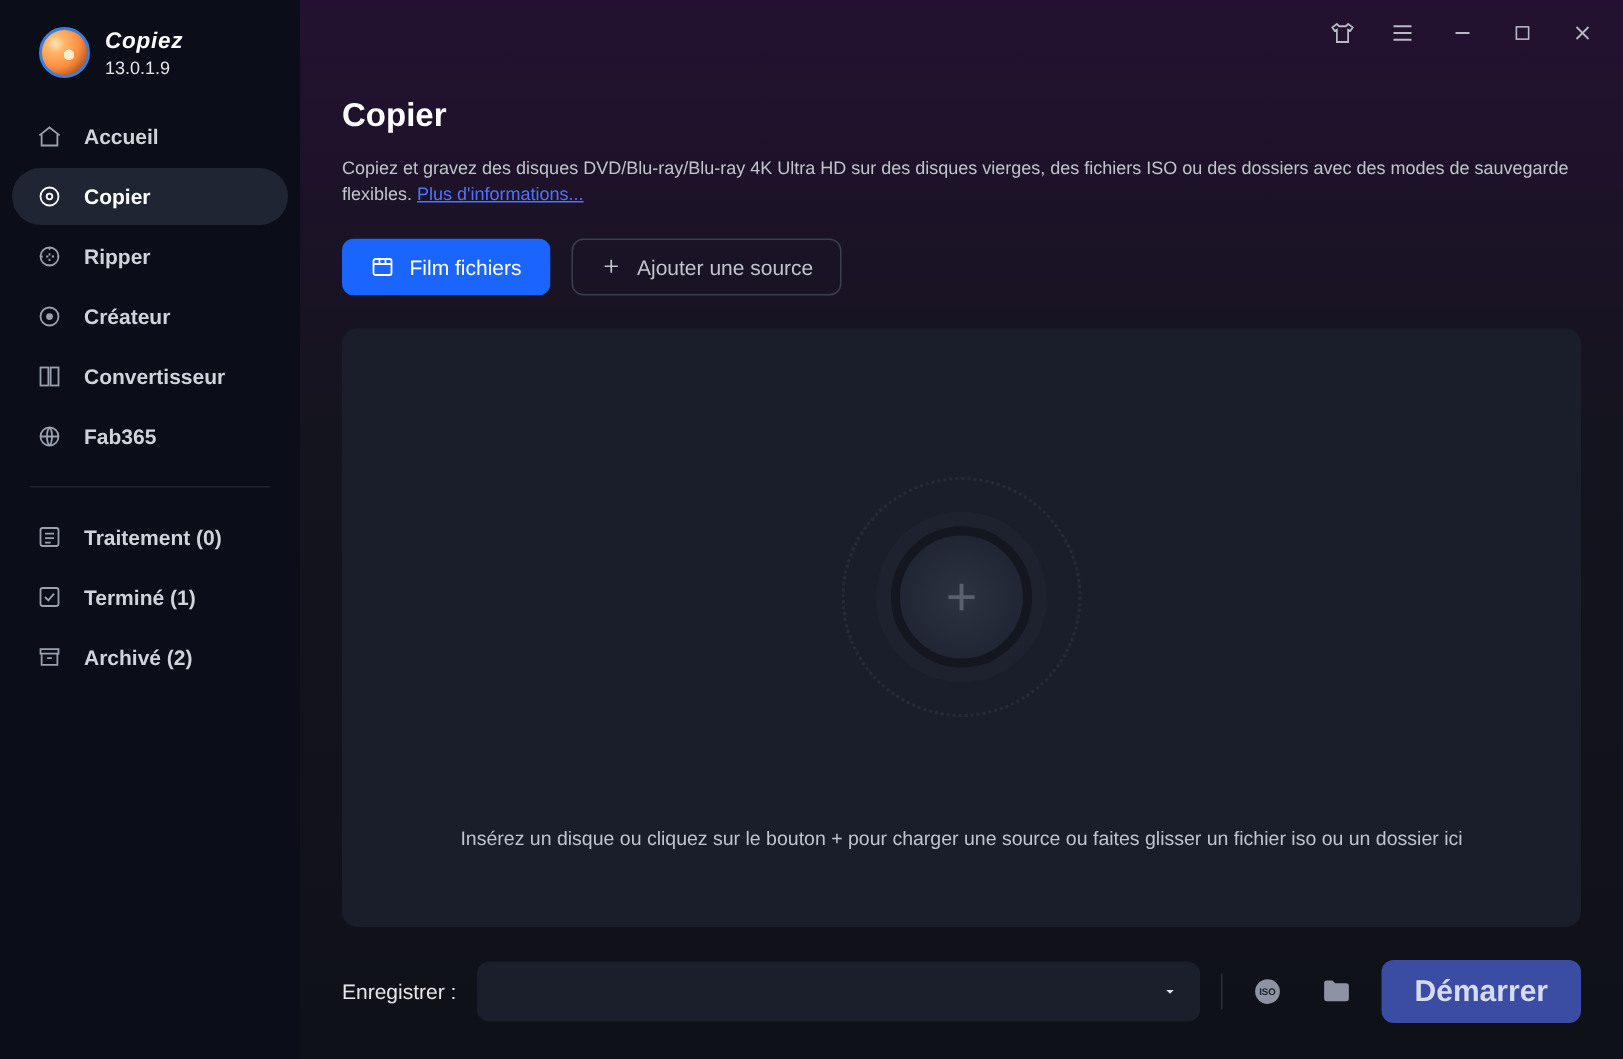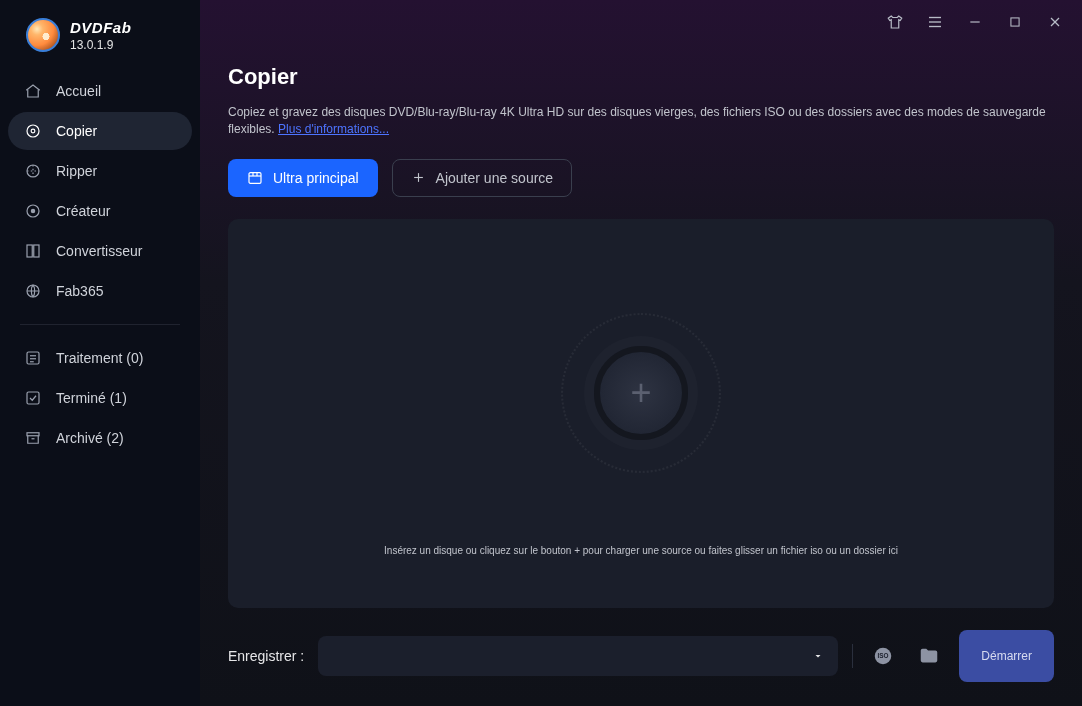--- a/index.html
+++ b/index.html
@@ -37,21 +37,21 @@
   }
   .brand-logo::after{
     content:"";
     position:absolute; inset:0;
     background: radial-gradient(circle at 60% 55%, rgba(255,244,220,.9) 0 14%, transparent 15%);
   }
   .brand-text { display:flex; flex-direction:column; }
   .brand-name { font-weight: 800; font-style: italic; font-size: 15px; letter-spacing: .5px; color:#fff; }
   .brand-version { font-size: 12px; color: #e5e5e5; margin-top:2px; }
 
-  .nav { display:flex; flex-direction:column; gap:2px; }
+  .nav { display:flex; flex-direction:column; gap:2px;font-weight:bold; }
   .nav-item {
     display:flex; align-items:center; gap:14px;
     padding: 10px 16px;
     border-radius: 20px;
     color:#d0d3da;
     font-size: 14px;
     cursor: pointer;
   }
   .nav-item.active { background:#1f2533; color:#fff; }
   .nav-item .ico { width:18px; height:18px; display:flex; align-items:center; justify-content:center; color:#9aa0ae; }
@@ -137,21 +137,21 @@
     display:flex; align-items:center; justify-content:center;
     box-shadow: 0 0 0 10px rgba(255,255,255,0.02);
   }
   .drop-disc .plus {
     font-size: 36px; color:#5b6070; font-weight:300;
   }
   .drop-hint{
     position:absolute; bottom: 52px;
     width: 100%;
     text-align:center;
-    font-size: 10px;
+    font-size: 13px;
     color:#c1c4cc;
     padding: 0 30px;
   }
 
   .footer {
     display:flex;
     align-items:center;
     gap: 14px;
     padding: 22px 28px 24px 28px;
     text-align: center;
@@ -168,40 +168,41 @@
     padding: 0 14px;
     cursor:pointer;
   }
   .icon-btn {
     width: 32px; height: 32px;
     display:flex; align-items:center; justify-content:center;
     color:#b7bbc6;
     cursor:pointer;
   }
   .start-btn{
-    height: 52px;
+    height: 42px;
     padding: 0 22px;
     border-radius: 8px;
     background:#3b4da3;
     color:#d7dbf0;
-    font-size: 12px;
+    font-size: 20px;
     display:flex; align-items:center;
     cursor:pointer;
+    font-weight:bold;
   }
 
   svg { display:block; }
 </style>
 </head>
 <body>
 
 <aside class="sidebar">
   <div class="brand">
     <div class="brand-logo"></div>
     <div class="brand-text">
-      <span class="brand-name">DVDFab</span>
+      <span class="brand-name">Copiez</span>
       <span class="brand-version">13.0.1.9</span>
     </div>
   </div>
 
   <nav class="nav" id="nav-main">
       <div class="nav-item">
         <span class="ico">
           <svg width="18" height="18" viewBox="0 0 24 24" fill="none" stroke="#9aa0ae" stroke-width="1.6">
             <path d="M3 11l9-7 9 7"></path>
             <path d="M5 10v10h14V10"></path>
@@ -331,21 +332,21 @@
     <div class="action-row">
       <div class="btn btn-primary">
         <span>
           <svg width="16" height="16" viewBox="0 0 24 24" fill="none" stroke="currentColor" stroke-width="1.8">
               <rect x="3" y="4" width="18" height="16" rx="2"></rect>
               <line x1="3" y1="9" x2="21" y2="9"></line>
               <line x1="9" y1="4" x2="9" y2="9"></line>
               <line x1="15" y1="4" x2="15" y2="9"></line>
             </svg>
         </span>
-        <span>Ultra principal</span>
+        <span>Film fichiers</span>
       </div>
       <div class="btn btn-secondary">
         <span>
           <svg width="15" height="15" viewBox="0 0 24 24" stroke="currentColor" stroke-width="1.8">
               <line x1="12" y1="5" x2="12" y2="19"></line>
               <line x1="5" y1="12" x2="19" y2="12"></line>
             </svg>
         </span>
         <span>Ajouter une source</span>
       </div>

